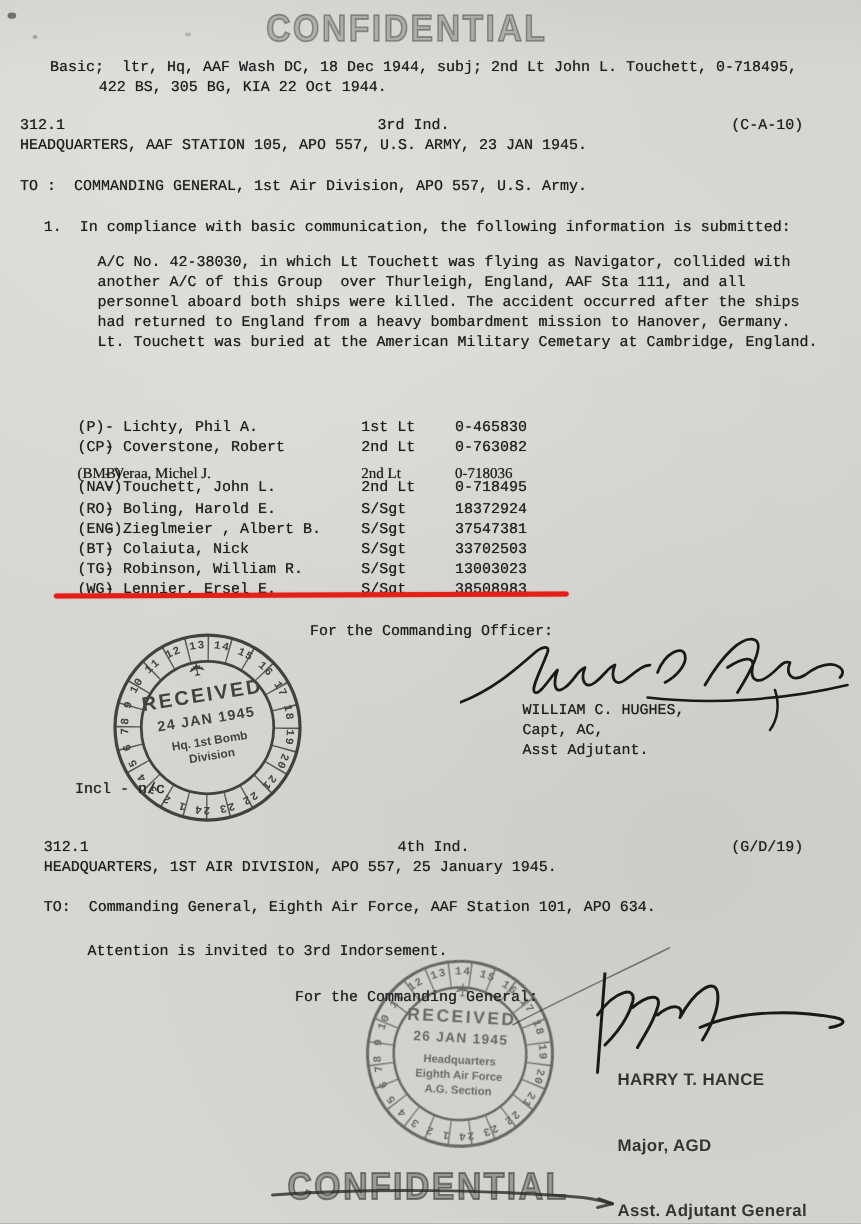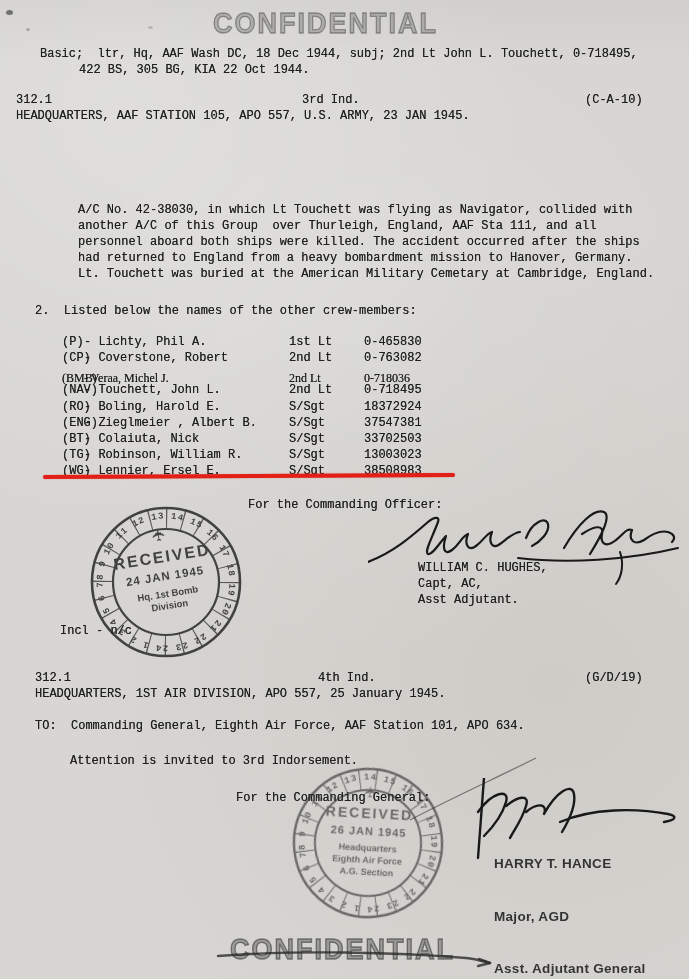--- a/index.html
+++ b/index.html
@@ -99,28 +99,29 @@
 
   <div class="conf top">CONFIDENTIAL</div>
 
   <div class="ln" style="left:40px;top:46px;">Basic;  ltr, Hq, AAF Wash DC, 18 Dec 1944, subj; 2nd Lt John L. Touchett, 0-718495,</div>
   <div class="ln" style="left:79px;top:62px;">422 BS, 305 BG, KIA 22 Oct 1944.</div>
 
   <div class="ln" style="left:16px;top:92px;">312.1</div>
   <div class="ln" style="left:302px;top:92px;">3rd Ind.</div>
   <div class="ln" style="left:585px;top:92px;">(C-A-10)</div>
   <div class="ln" style="left:16px;top:108px;">HEADQUARTERS, AAF STATION 105, APO 557, U.S. ARMY, 23 JAN 1945.</div>
-
+  <div class="ln" style="left:16px;top:141px;">TO :  COMMANDING GENERAL, 1st Air Division, APO 557, U.S. Army.</div>
+
+  <div class="ln" style="left:35px;top:174px;">1.  In compliance with basic communication, the following information is submitted:</div>
   <div class="ln" style="left:78px;top:202px;">A/C No. 42-38030, in which Lt Touchett was flying as Navigator, collided with</div>
   <div class="ln" style="left:78px;top:218px;">another A/C of this Group  over Thurleigh, England, AAF Sta 111, and all</div>
   <div class="ln" style="left:78px;top:234px;">personnel aboard both ships were killed. The accident occurred after the ships</div>
   <div class="ln" style="left:78px;top:266px;">Lt. Touchett was buried at the American Military Cemetary at Cambridge, England.</div>
   <div class="ln" style="left:78px;top:250px;">had returned to England from a heavy bombardment mission to Hanover, Germany.</div>
 
-  <div class="ln" style="left:35px;top:303px;">2.  Listed below the names of the other crew-members:</div>
 
   <div class="crew-row" style="top:335px;">
     <span class="c-pos">(P)</span>
     <span class="c-name">- Lichty, Phil A.</span>
     <span class="c-rank">1st Lt</span>
     <span class="c-serial">0-465830</span>
   </div>
   <div class="crew-row" style="top:351px;">
     <span class="c-pos">(CP)</span>
     <span class="c-name">- Coverstone, Robert</span>

